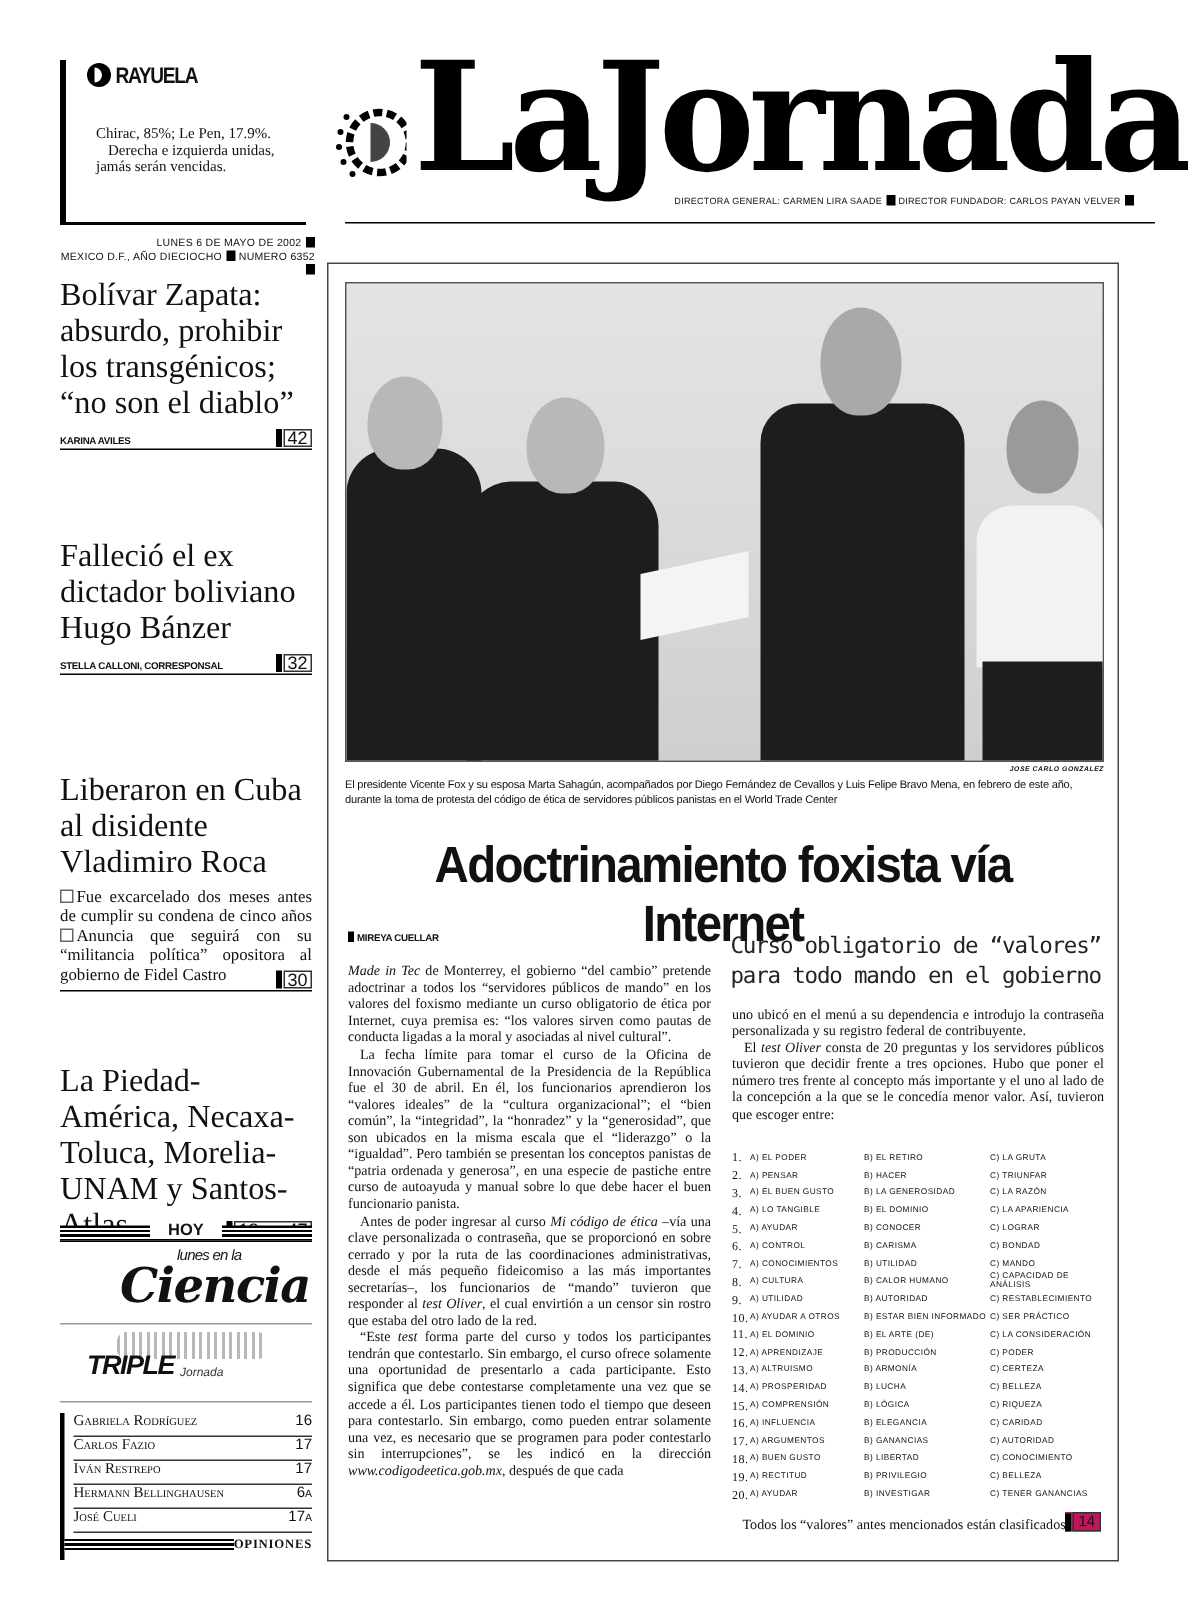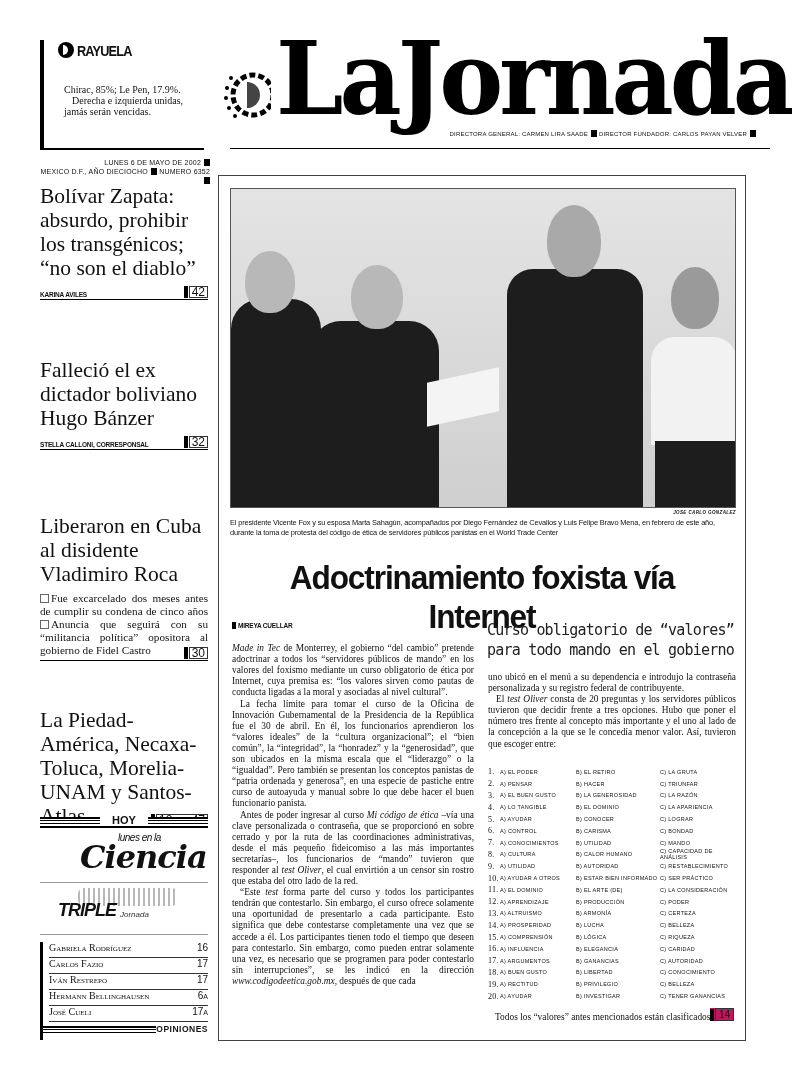--- a/index.html
+++ b/index.html
@@ -54,21 +54,21 @@
                    background: repeating-linear-gradient(90deg, #888 0 2px, #fff 2px 5px); opacity: .6; border-radius: 6px; }
   .triple .word { position: absolute; left: 0; top: 12px; font-family: "Liberation Sans", sans-serif; font-weight: bold; font-style: italic; font-size: 18px; letter-spacing: -1px; }
   .triple .sub { position: absolute; left: 62px; top: 22px; font-family: "Liberation Sans", sans-serif; font-size: 8px; font-style: italic; color: #333; }
 
   
   .opinions { position: absolute; left: 40px; top: 942px; width: 168px; height: 98px; border-left: 3px solid #000; padding-left: 6px; }
   .op-row { display: flex; justify-content: space-between; border-bottom: 1px solid #333; height: 16px; align-items: flex-start; font-size: 10px; font-variant: small-caps; }
   .op-row .pg { font-family: "Liberation Sans", sans-serif; font-size: 10px; }
   .op-foot { position: relative; height: 12px; margin-top: 2px; }
   .op-foot .lines { position: absolute; left: -6px; right: 52px; top: 2px; height: 8px; background: repeating-linear-gradient(#000 0 1.5px, #fff 1.5px 3px); }
-  .op-foot .lbl { position: absolute; right: 0; top: 0; font-family: Liberation Sans, sans-serif; font-weight: bold; font-size: 8.5px; letter-spacing: 0.5px; }
+  .op-foot .lbl { position: absolute; right: 0; top: 0; font-family: Liberation Serif, serif; font-weight: bold; font-size: 8.5px; letter-spacing: 0.5px; }
 
   
   .mainbox { position: absolute; left: 218px; top: 175px; width: 528px; height: 866px; border: 1px solid #444; }
   .photo { position: absolute; left: 230px; top: 188px; width: 506px; height: 320px; overflow: hidden; border: 1px solid #555;
            background: linear-gradient(180deg, #e4e4e4 0%, #d8d8d8 60%, #cfcfcf 100%); }
   .fig { position: absolute; background: #1d1d1d; }
   .head { position: absolute; border-radius: 50% 50% 46% 46%; background: #b8b8b8; }
   .photo-credit { position: absolute; left: 600px; top: 510px; width: 136px; text-align: right; font-family: "Liberation Sans", sans-serif; font-style: italic; font-size: 4.5px; letter-spacing: 0.4px; font-weight: bold; }
   .caption { position: absolute; left: 230px; top: 518px; width: 510px; font-family: "Liberation Sans", sans-serif; font-size: 7.4px; line-height: 10px; letter-spacing: -0.15px; }
 

